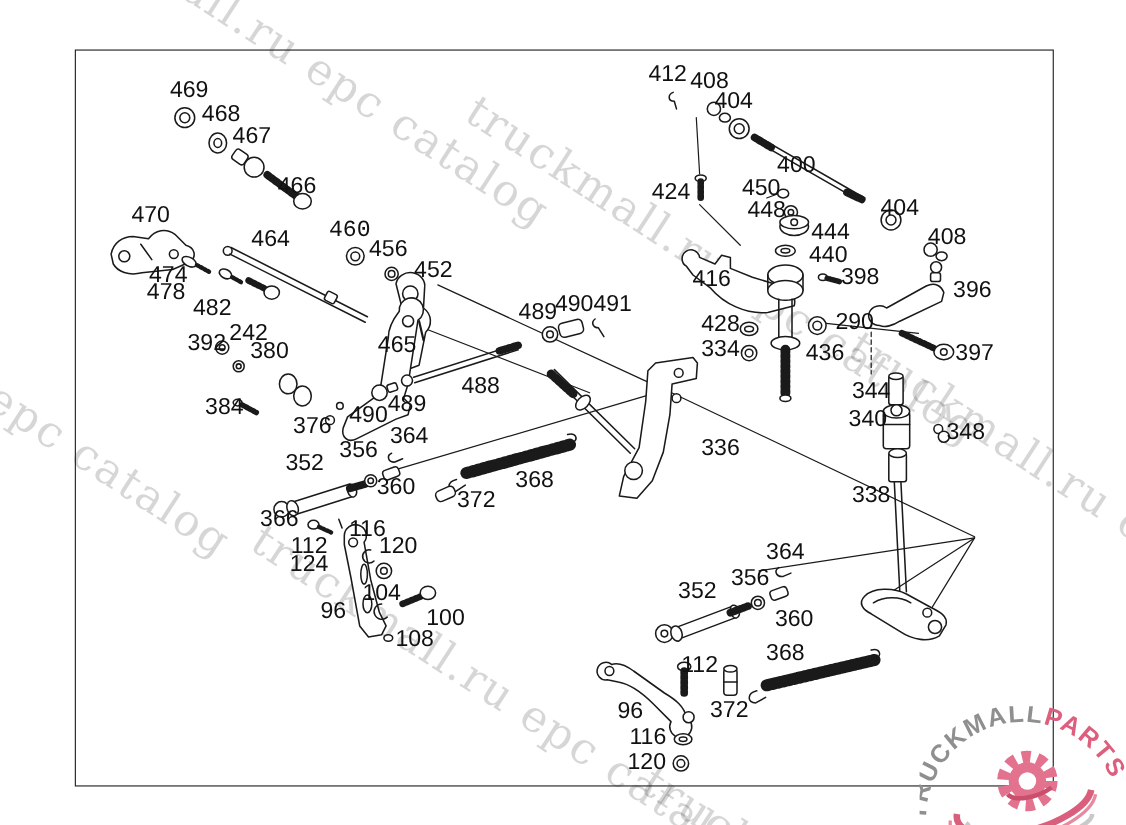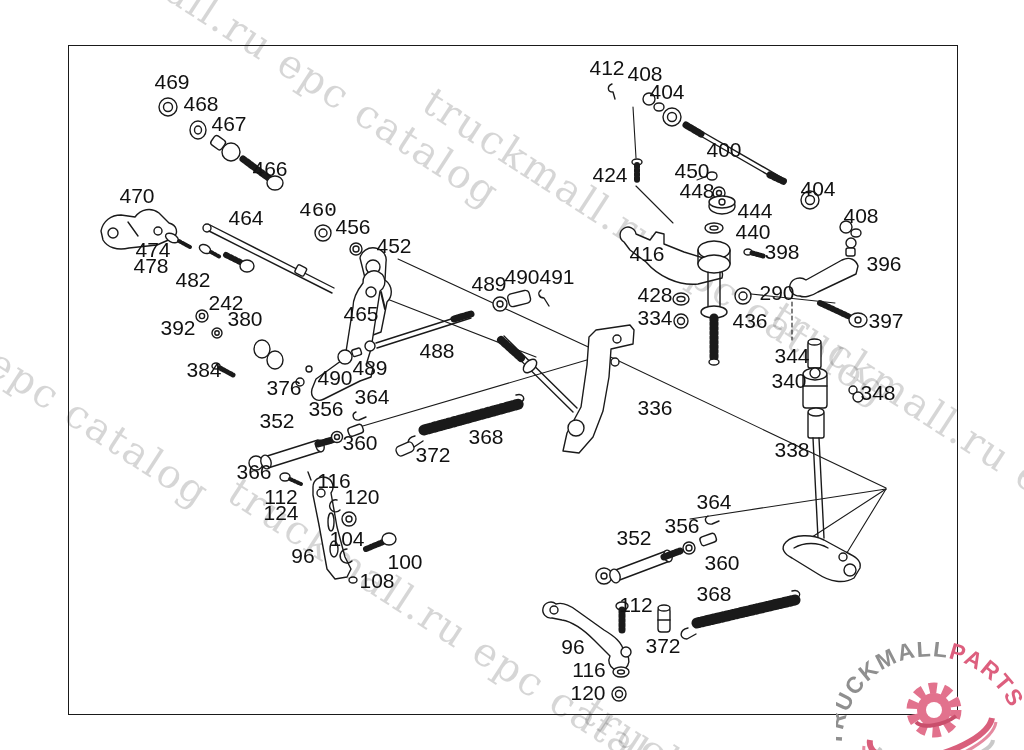--- a/index.html
+++ b/index.html
@@ -276,21 +276,21 @@
       <div class="plabel" style="left: 270px; top: 145px; margin-top: 24px;">466</div>
       <div class="plabel" style="left: 137px; top: 196px;">470</div>
       <div class="plabel" style="left: 121px; top: 250px; margin-left: 32px;">474</div>
       <div class="plabel" style="left: 151px; top: 266px;">478</div>
       <div class="plabel" style="left: 193px; top: 280px;">482</div>
       <div class="plabel" style="left: 246px; top: 218px;">464</div>
       <div class="plabel" style="left: 318px; top: 210px; font-family: Liberation Mono, monospace;">460</div>
       <div class="plabel" style="left: 353px; top: 227px;">456</div>
       <div class="plabel" style="left: 394px; top: 246px;">452</div>
       <div class="plabel" style="left: 361px; top: 314px;">465</div>
-      <div class="plabel" style="left: 178px; top: 312px; margin-top: 16px;">392</div>
+      <div class="plabel" style="left: 188px; top: 312px;">392</div>
       <div class="plabel" style="left: 226px; top: 303px;">242</div>
       <div class="plabel" style="left: 245px; top: 319px;">380</div>
       <div class="plabel" style="left: 204px; top: 370px;">384</div>
       <div class="plabel" style="left: 284px; top: 388px;">376</div>
       <div class="plabel" style="left: 335px; top: 378px;">490</div>
       <div class="plabel" style="left: 370px; top: 368px;">489</div>
       <div class="plabel" style="left: 437px; top: 351px;">488</div>
       <div class="plabel" style="left: 489px; top: 284px;">489</div>
       <div class="plabel" style="left: 522px; top: 277px;">490</div>
       <div class="plabel" style="left: 557px; top: 277px;">491</div>

